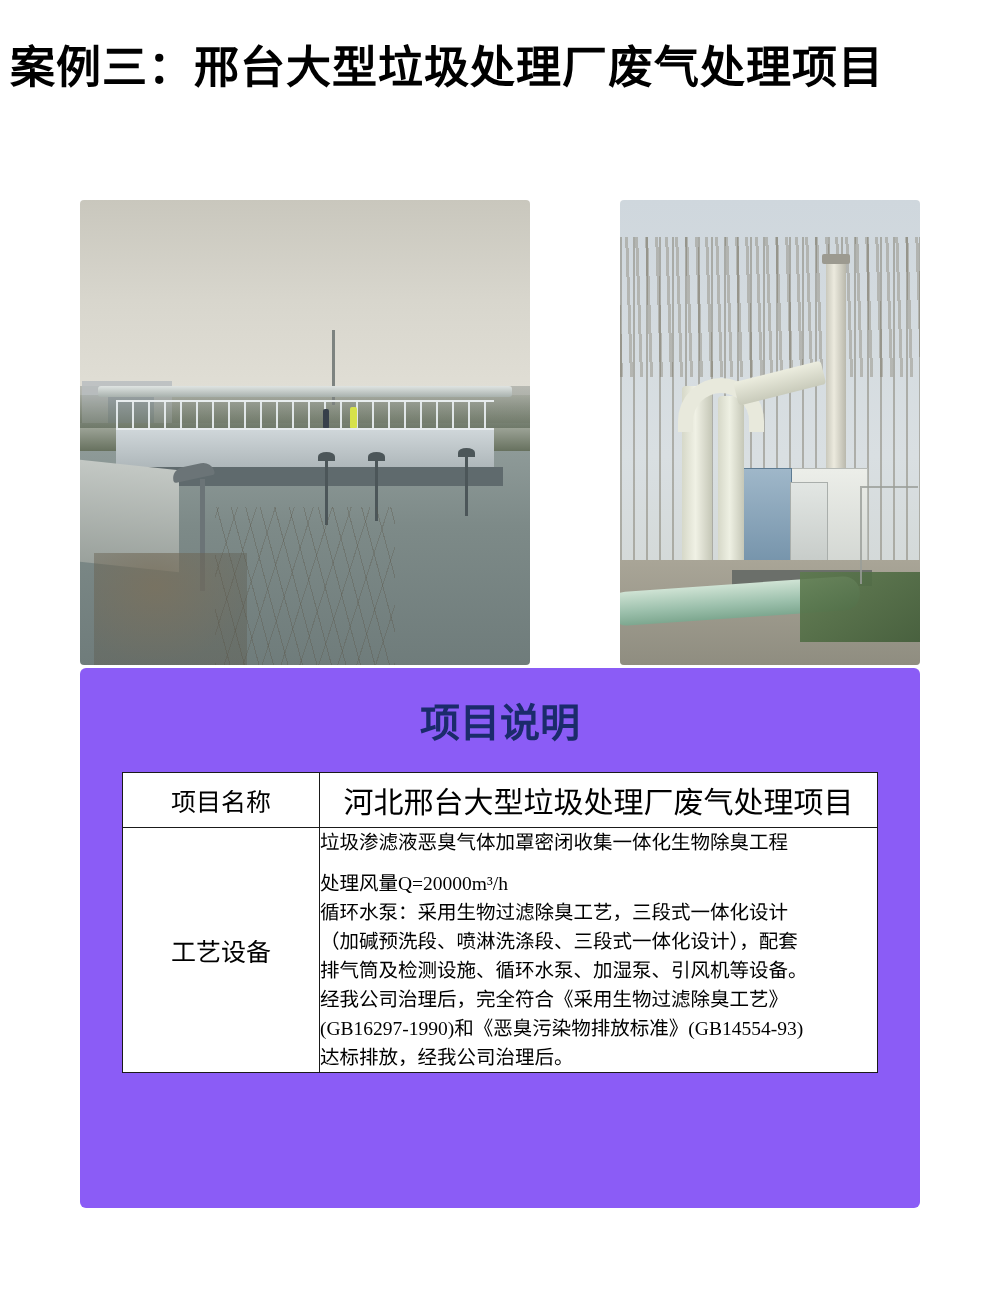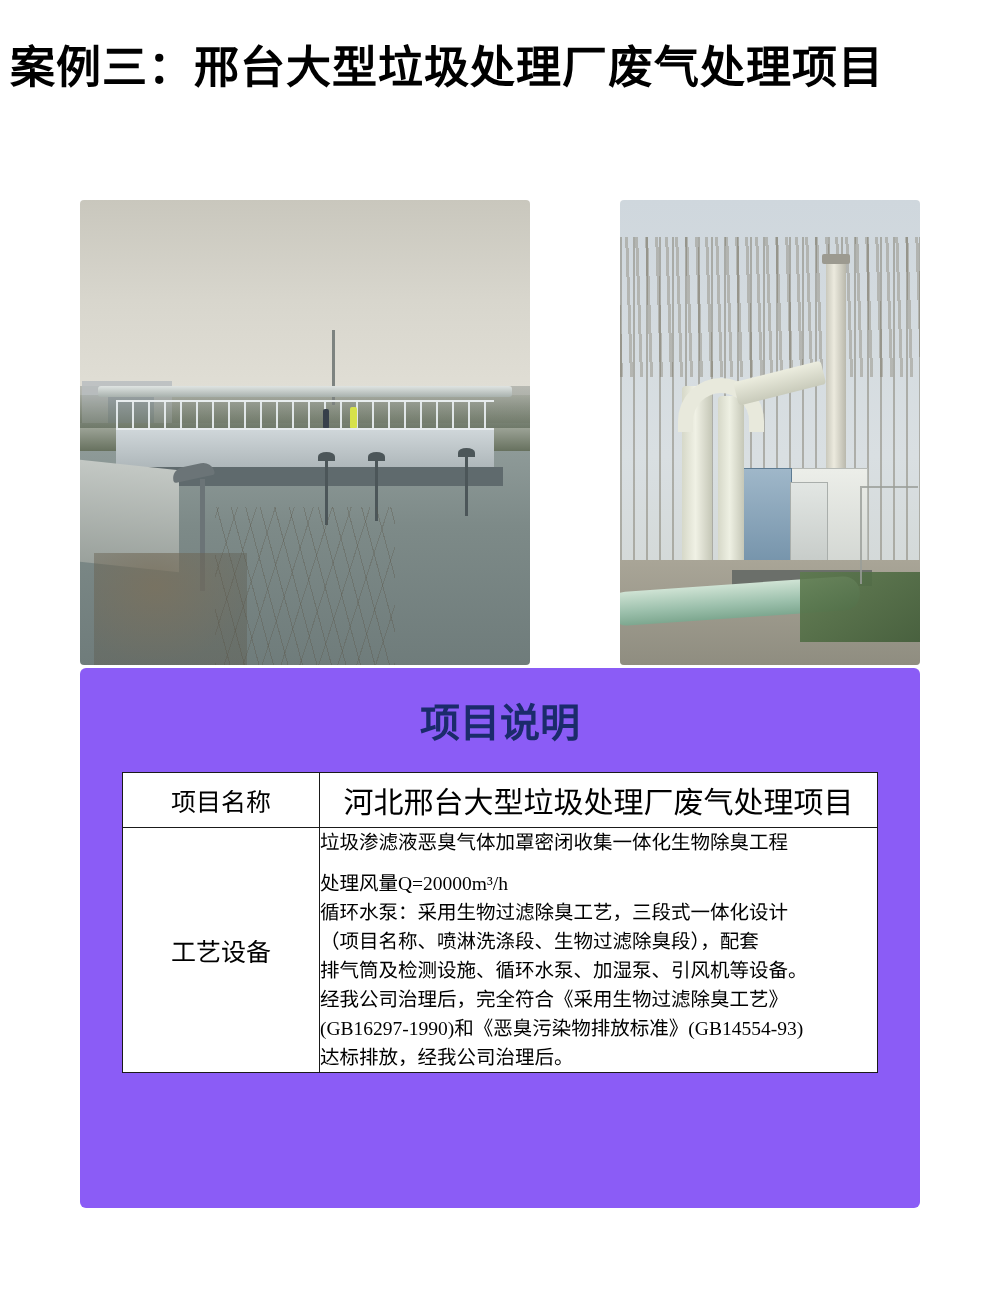--- a/index.html
+++ b/index.html
@@ -374,21 +374,21 @@
         <td class="cell-label">项目名称</td>
         <td class="cell-value-wide" colspan="3">河北邢台大型垃圾处理厂废气处理项目</td>
       </tr>
       <tr>
         <td class="cell-desc-label">工艺设备</td>
         <td class="cell-desc" colspan="3">
           <div class="desc-line">垃圾渗滤液恶臭气体加罩密闭收集一体化生物除臭工程</div>
           <div class="desc-gap"></div>
           <div class="desc-line">处理风量Q=20000m³/h</div>
           <div class="desc-line">循环水泵：采用生物过滤除臭工艺，三段式一体化设计</div>
-          <div class="desc-line">（项目名称、喷淋洗涤段、生物过滤除臭段），配套</div>
+          <div class="desc-line">（加碱预洗段、喷淋洗涤段、三段式一体化设计），配套</div>
           <div class="desc-line">排气筒及检测设施、循环水泵、加湿泵、引风机等设备。</div>
           <div class="desc-line">经我公司治理后，完全符合《采用生物过滤除臭工艺》</div>
           <div class="desc-line">(GB16297-1990)和《恶臭污染物排放标准》(GB14554-93)</div>
           <div class="desc-line">达标排放，经我公司治理后。</div>
         </td>
       </tr>
     </tbody>
   </table>
 
 </div>

